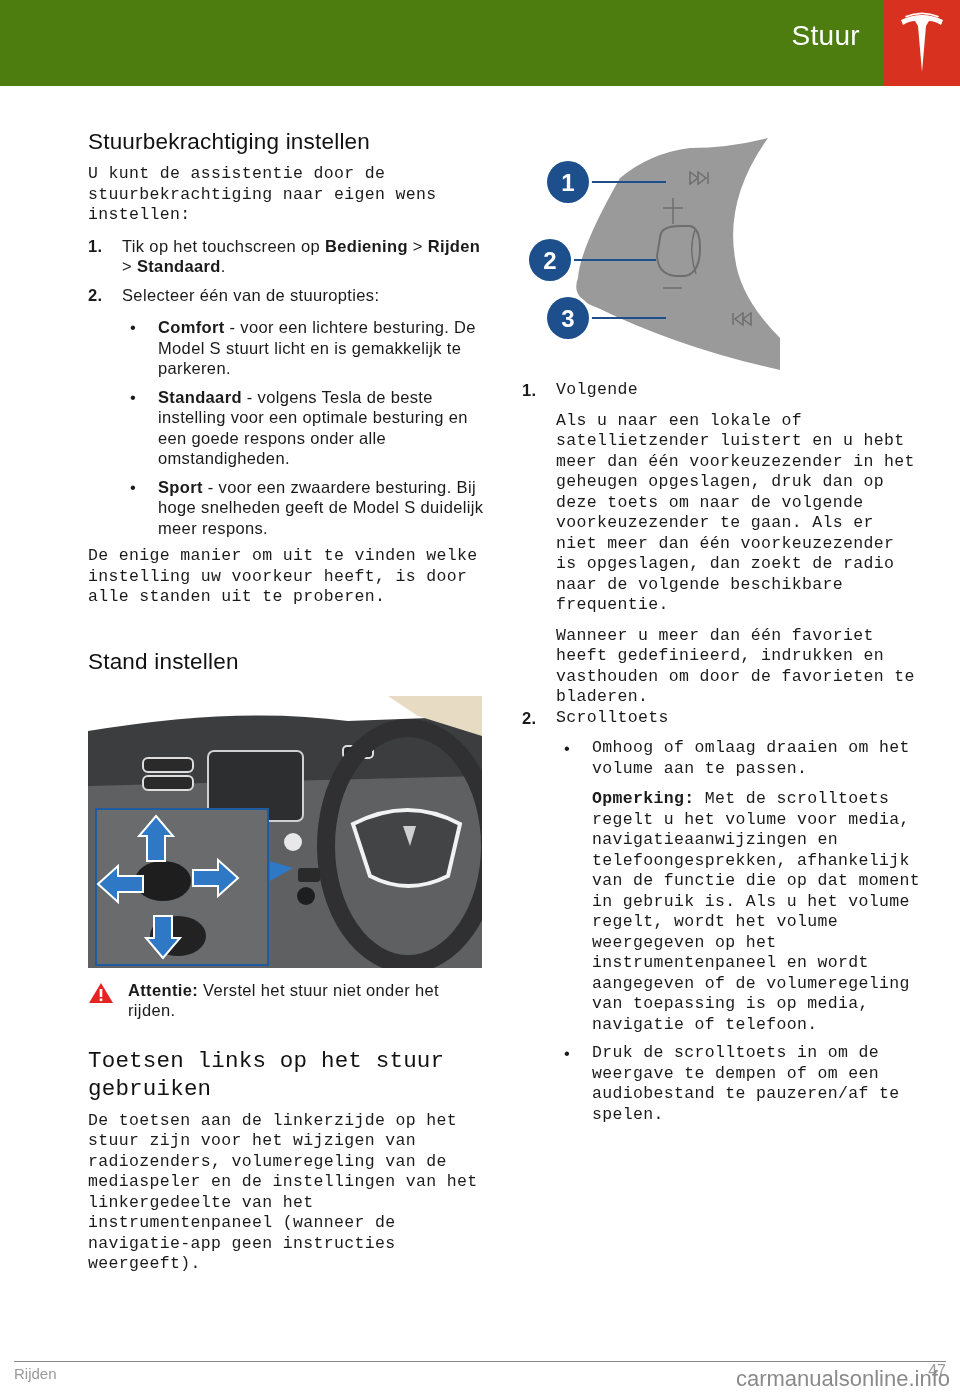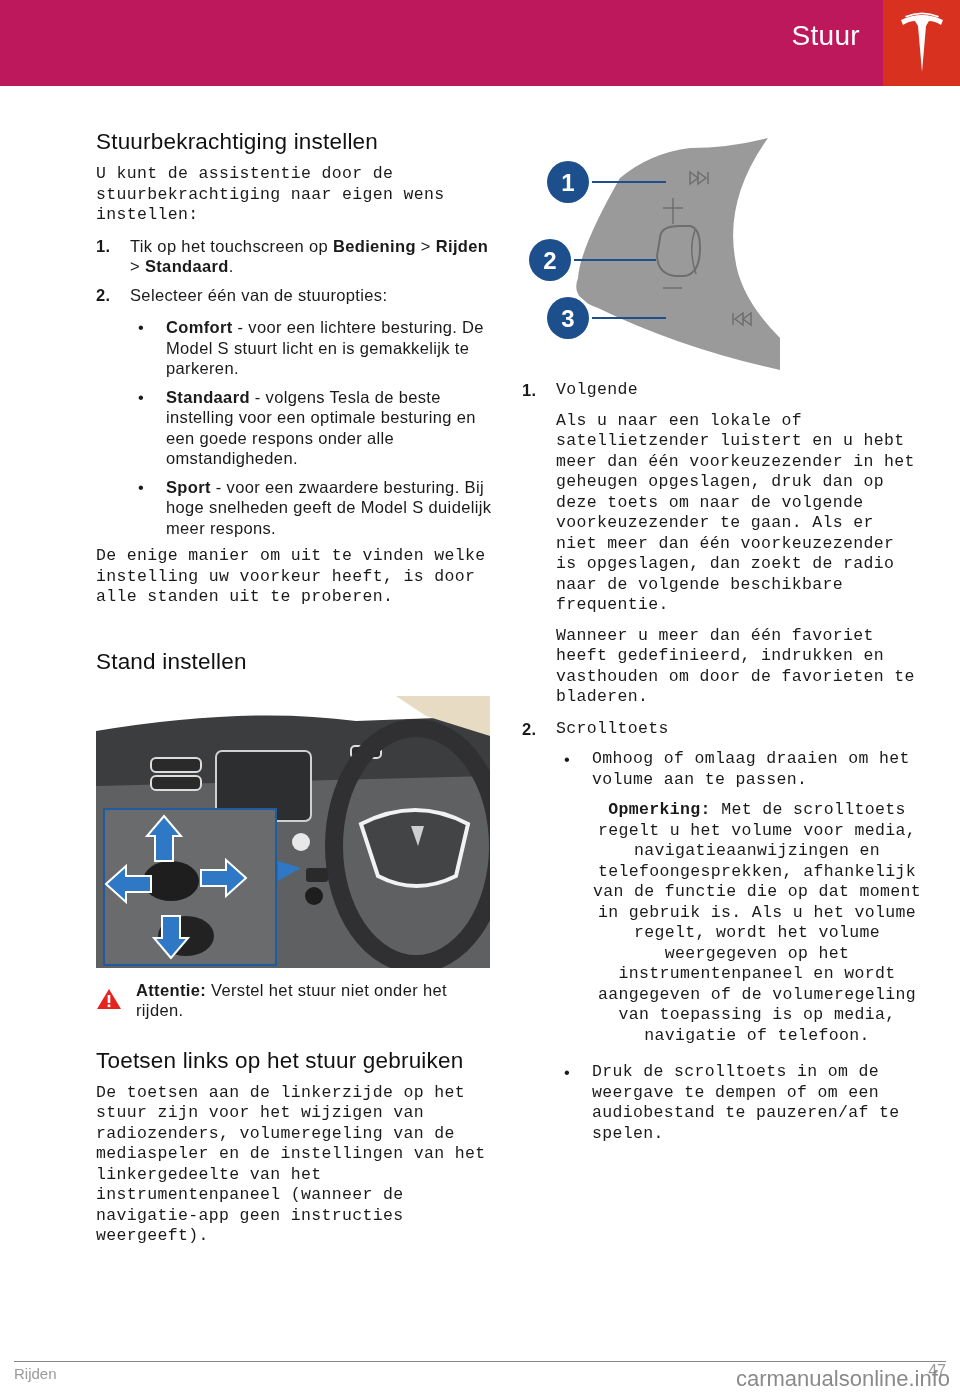--- a/index.html
+++ b/index.html
@@ -1,42 +1,42 @@
 <!DOCTYPE html>
 <html><head>
 <meta charset="utf-8">
 <style>
   * { box-sizing: border-box; margin: 0; padding: 0; }
   html, body { width: 960px; height: 1396px; background: #ffffff; overflow: hidden; }
   body { position: relative; font-family: "Liberation Sans", "DejaVu Sans", sans-serif; color: #1a1a1a; }
 
-  .header { position: absolute; left: 0; top: 0; width: 960px; height: 86px; background: #be185d; }
+  .header { position: absolute; left: 0; top: 0; width: 960px; height: 86px; background: #4d7c0f; }
   .header-title { position: absolute; right: 100px; top: 20px; font-size: 28px; color: #ffffff; letter-spacing: 0.3px; }
   .logo-block { position: absolute; right: 0; top: 0; width: 77px; height: 86px; background: #d8311f; display: flex; align-items: center; justify-content: center; }
 
   .col { position: absolute; top: 128px; font-size: 16.5px; line-height: 20.5px; letter-spacing: 0.35px; }
-  .col-left { left: 96px; width: 396px; }
+  .col-left { left: 88px; width: 396px; }
   .col-right { left: 522px; width: 400px; top: 380px; }
 
   h2 { font-size: 22.5px; font-weight: normal; line-height: 28px; margin-bottom: 8px; color: #111; letter-spacing: 0.2px; }
   p { margin-bottom: 10px; font-family: Liberation Mono, monospace; }
   b { font-weight: bold; }
 
   .num-item { display: flex; margin-bottom: 8px; }
   .num { width: 34px; flex: 0 0 34px; font-weight: bold; }
   .num-body { flex: 1; }
 
   .bullet-item { display: flex; margin-bottom: 8px; }
   .bullet { width: 36px; flex: 0 0 36px; padding-left: 8px; }
   .bullet-body { flex: 1; }
   .bullets { padding-left: 34px; margin-top: 8px; }
 
   .photo { position: relative; width: 394px; height: 272px; background: #6d6e70; margin: 20px 0 12px 0; overflow: hidden; }
 
-  .warning { display: flex; margin: 0 0 26px 0; align-items: center; }
+  .warning { display: flex; margin: 0 0 26px 0; }
   .warn-icon { width: 40px; flex: 0 0 40px; padding-top: 2px; }
 
   .steer-illus { position: absolute; left: 520px; top: 138px; width: 260px; height: 235px; }
 
   .footer-line { position: absolute; left: 14px; top: 1361px; width: 932px; height: 1px; background: #888; }
   .footer-left { position: absolute; left: 14px; top: 1365px; font-size: 15px; color: #9a9a9a; }
   .footer-right { position: absolute; right: 14px; top: 1362px; font-size: 16px; color: #9a9a9a; }
   .watermark { position: absolute; right: 10px; top: 1366px; font-size: 22px; color: #8a8a8a; font-family: "Liberation Sans", sans-serif; margin-left: 10px; }
 </style>
 </head>
@@ -116,21 +116,21 @@
     <span class="warn-icon">
       <svg width="26" height="22" viewBox="0 0 26 22">
         <polygon points="13,1 25,21 1,21" fill="#e52421"></polygon>
         <rect x="11.7" y="7" width="2.6" height="8" fill="#fff"></rect>
         <rect x="11.7" y="16.5" width="2.6" height="2.6" fill="#fff"></rect>
       </svg>
     </span>
     <span class="num-body"><b>Attentie:</b><span> Verstel het stuur niet onder het rijden.</span></span>
   </div>
 
-  <h2 style="margin-top:4px;">Toetsen links op het stuur gebruiken</h2>
+  <h2 style="margin-top:4px;font-family:Liberation Mono, monospace;">Toetsen links op het stuur gebruiken</h2>
   <p>De toetsen aan de linkerzijde op het stuur zijn voor het wijzigen van radiozenders, volumeregeling van de mediaspeler en de instellingen van het linkergedeelte van het instrumentenpaneel (wanneer de navigatie-app geen instructies weergeeft).</p>
 </div>
 
 <div class="steer-illus">
   <svg width="260" height="235" viewBox="0 0 260 235">
     <path d="M248 0 Q210 10 170 10 Q130 15 100 40 Q60 110 58 140 Q50 160 78 170 Q160 210 260 232 L260 200 Q220 160 215 120 Q205 60 248 0 Z" fill="#9a9a9a"></path>
 
     <g fill="none" stroke="#6e6e6e" stroke-width="1.5">
       <path d="M170 34 L178 40 L170 46 Z"></path>
         <path d="M178 34 L186 40 L178 46 Z"></path>
@@ -174,33 +174,33 @@
     </g>
   </svg>
 </div>
 
 <div class="col col-right">
   <div class="num-item" style="margin-bottom:0;">
     <span class="num">1.</span>
     <div class="num-body">
       <p>Volgende</p>
       <p>Als u naar een lokale of satellietzender luistert en u hebt meer dan één voorkeuzezender in het geheugen opgeslagen, druk dan op deze toets om naar de volgende voorkeuzezender te gaan. Als er niet meer dan één voorkeuzezender is opgeslagen, dan zoekt de radio naar de volgende beschikbare frequentie.</p>
-      <p style="margin-bottom:11px;">Wanneer u meer dan één favoriet heeft gedefinieerd, indrukken en vasthouden om door de favorieten te bladeren.</p>
+      <p style="margin-bottom:0;">Wanneer u meer dan één favoriet heeft gedefinieerd, indrukken en vasthouden om door de favorieten te bladeren.</p>
     </div>
   </div>
 
   <div class="num-item">
     <span class="num">2.</span>
     <div class="num-body">
       <p>Scrolltoets</p>
       <div class="bullet-item">
         <span class="bullet">•</span>
         <div class="bullet-body">
           <p>Omhoog of omlaag draaien om het volume aan te passen.</p>
-          <p style="margin-bottom:8px;text-align:center;"><b>Opmerking:</b><span> Met de scrolltoets regelt u het volume voor media, navigatieaanwijzingen en telefoongesprekken, afhankelijk van de functie die op dat moment in gebruik is. Als u het volume regelt, wordt het volume weergegeven op het instrumentenpaneel en wordt aangegeven of de volumeregeling van toepassing is op media, navigatie of telefoon.</span></p>
+          <p style="margin-bottom:0;"><b>Opmerking:</b><span> Met de scrolltoets regelt u het volume voor media, navigatieaanwijzingen en telefoongesprekken, afhankelijk van de functie die op dat moment in gebruik is. Als u het volume regelt, wordt het volume weergegeven op het instrumentenpaneel en wordt aangegeven of de volumeregeling van toepassing is op media, navigatie of telefoon.</span></p>
         </div>
       </div>
       <div class="bullet-item">
         <span class="bullet">•</span>
         <div class="bullet-body">
           <p>Druk de scrolltoets in om de weergave te dempen of om een audiobestand te pauzeren/af te spelen.</p>
         </div>
       </div>
     </div>
   </div>

